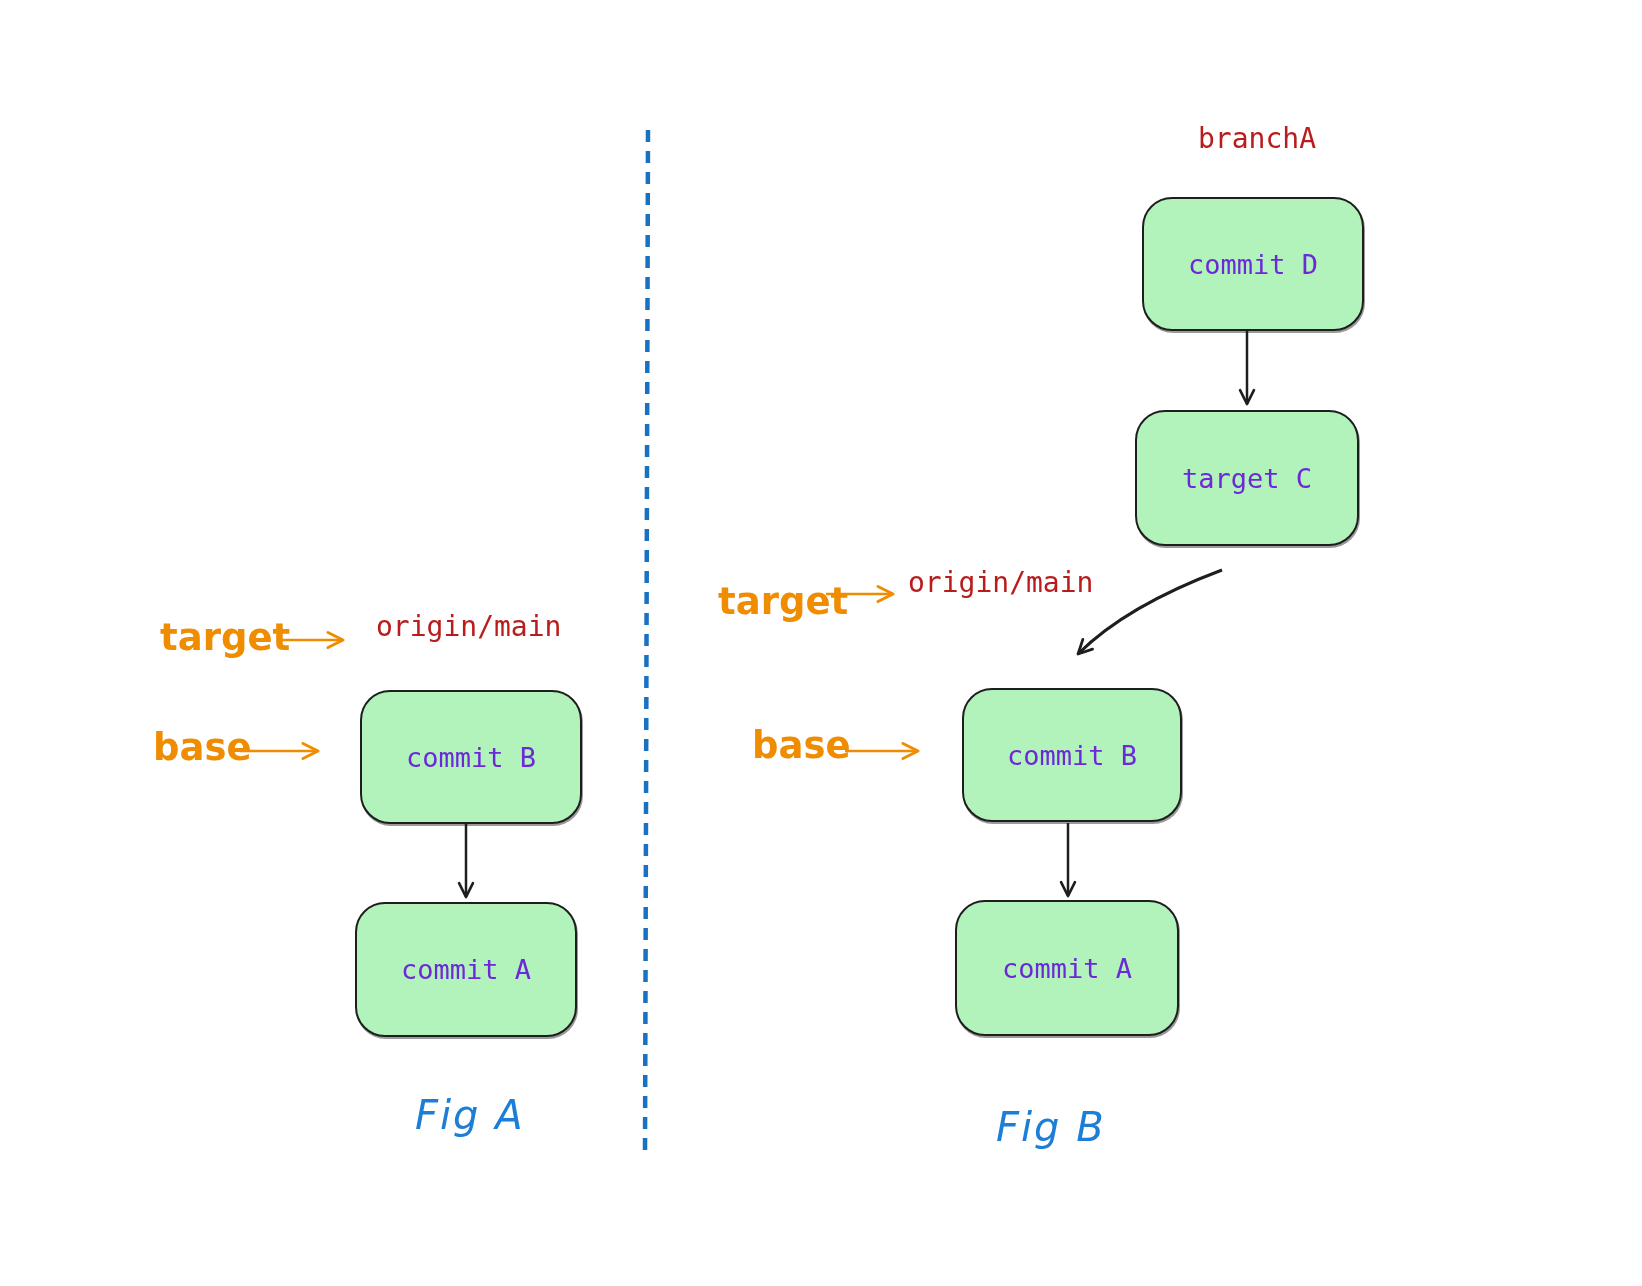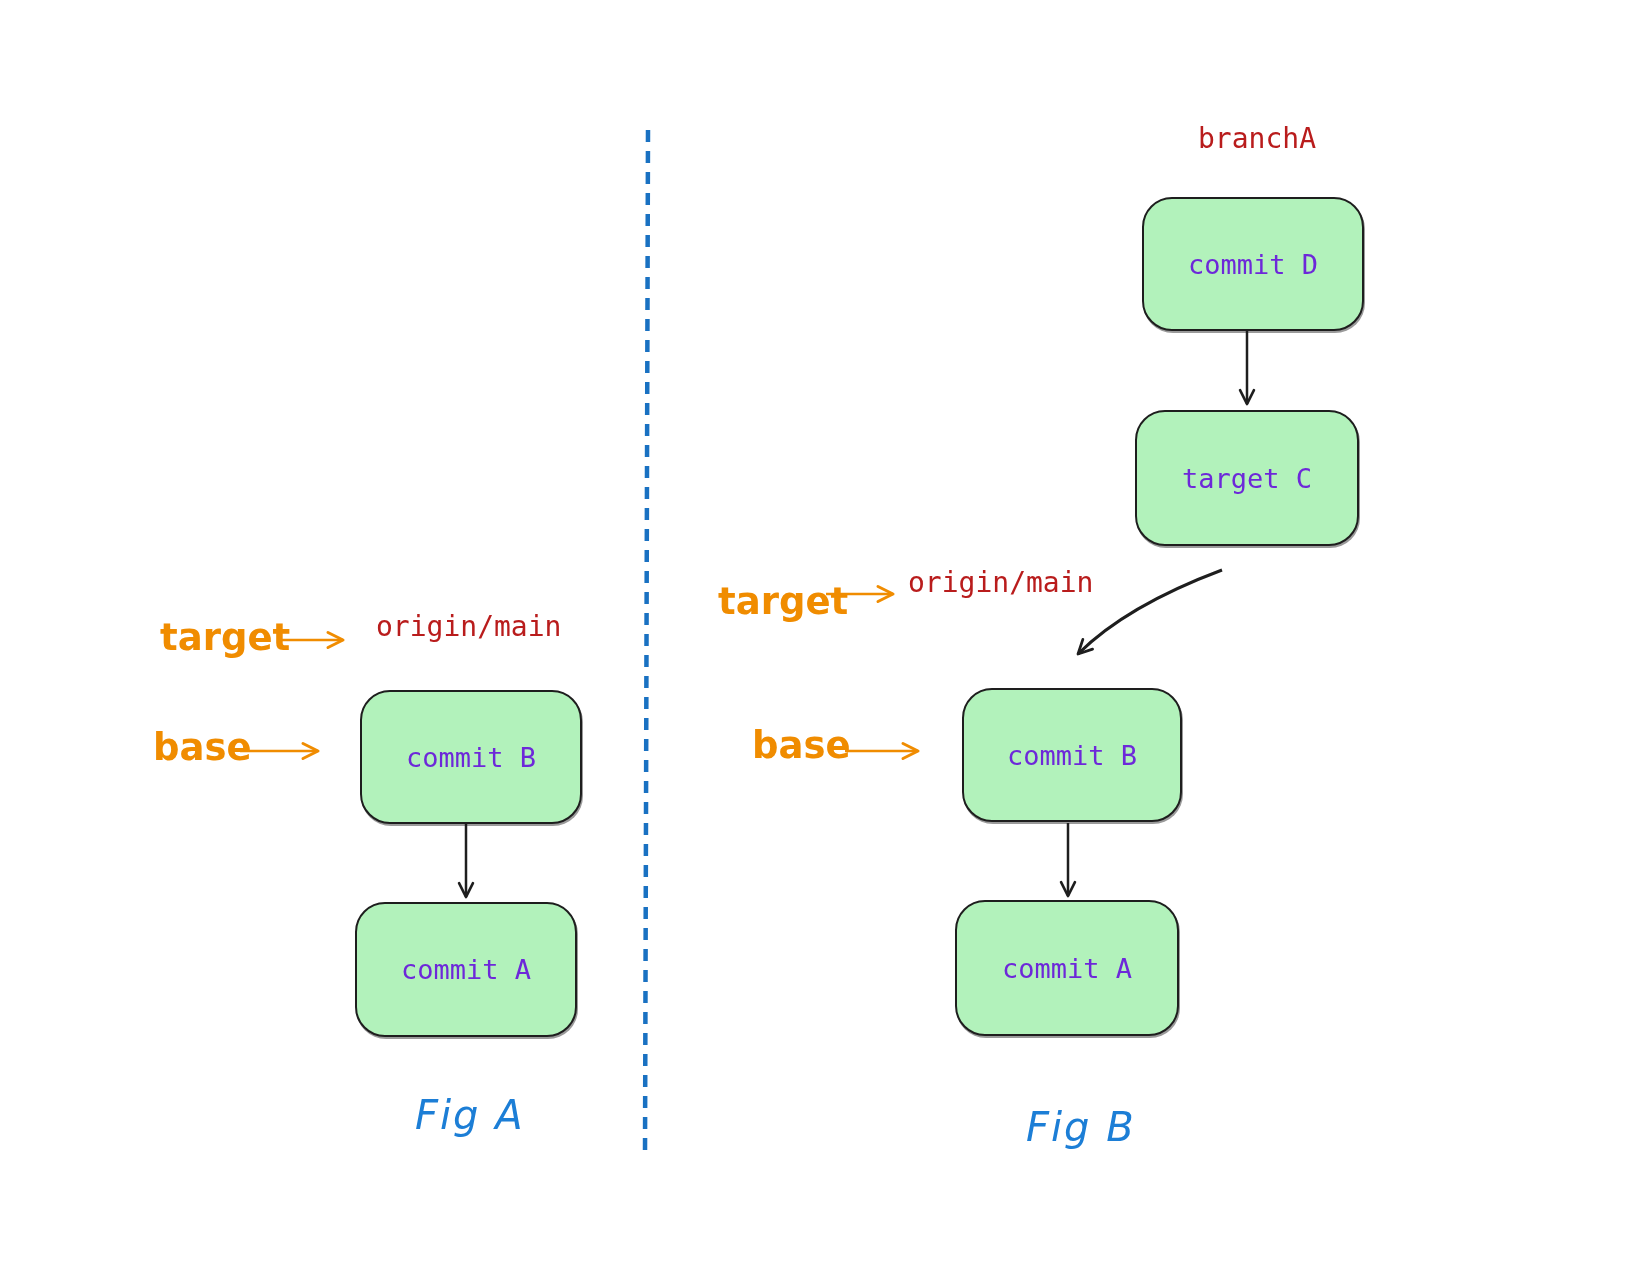--- a/index.html
+++ b/index.html
@@ -69,21 +69,21 @@
 
   
   .b-branch   { left: 1198px; top: 122px; }
   .b-commit-d { left: 1142px; top: 197px; width: 218px; height: 130px; }
   .b-commit-c { left: 1135px; top: 410px; width: 220px; height: 132px; }
   .b-target   { left: 718px;  top: 580px; }
   .b-origin   { left: 908px;  top: 566px; }
   .b-base     { left: 752px;  top: 724px; }
   .b-commit-b { left: 962px;  top: 688px; width: 216px; height: 130px; }
   .b-commit-a { left: 955px;  top: 900px; width: 220px; height: 132px; }
-  .b-caption  { left: 1026px; top: 1104px; }
+  .b-caption  { left: 996px; top: 1104px; }
 </style>
 </head>
 <body>
 
 <div class="canvas">
 
   <svg class="overlay" viewBox="0 0 1642 1286">
     <defs>
       <marker id="head-dark" viewBox="0 0 16 16" refX="13" refY="8" markerWidth="22" markerHeight="22" markerUnits="userSpaceOnUse" orient="auto-start-reverse">
         <path d="M3 3 L13 8 L3 13" fill="none" stroke="#1e1e1e" stroke-width="2" stroke-linecap="round" stroke-linejoin="round"></path>

